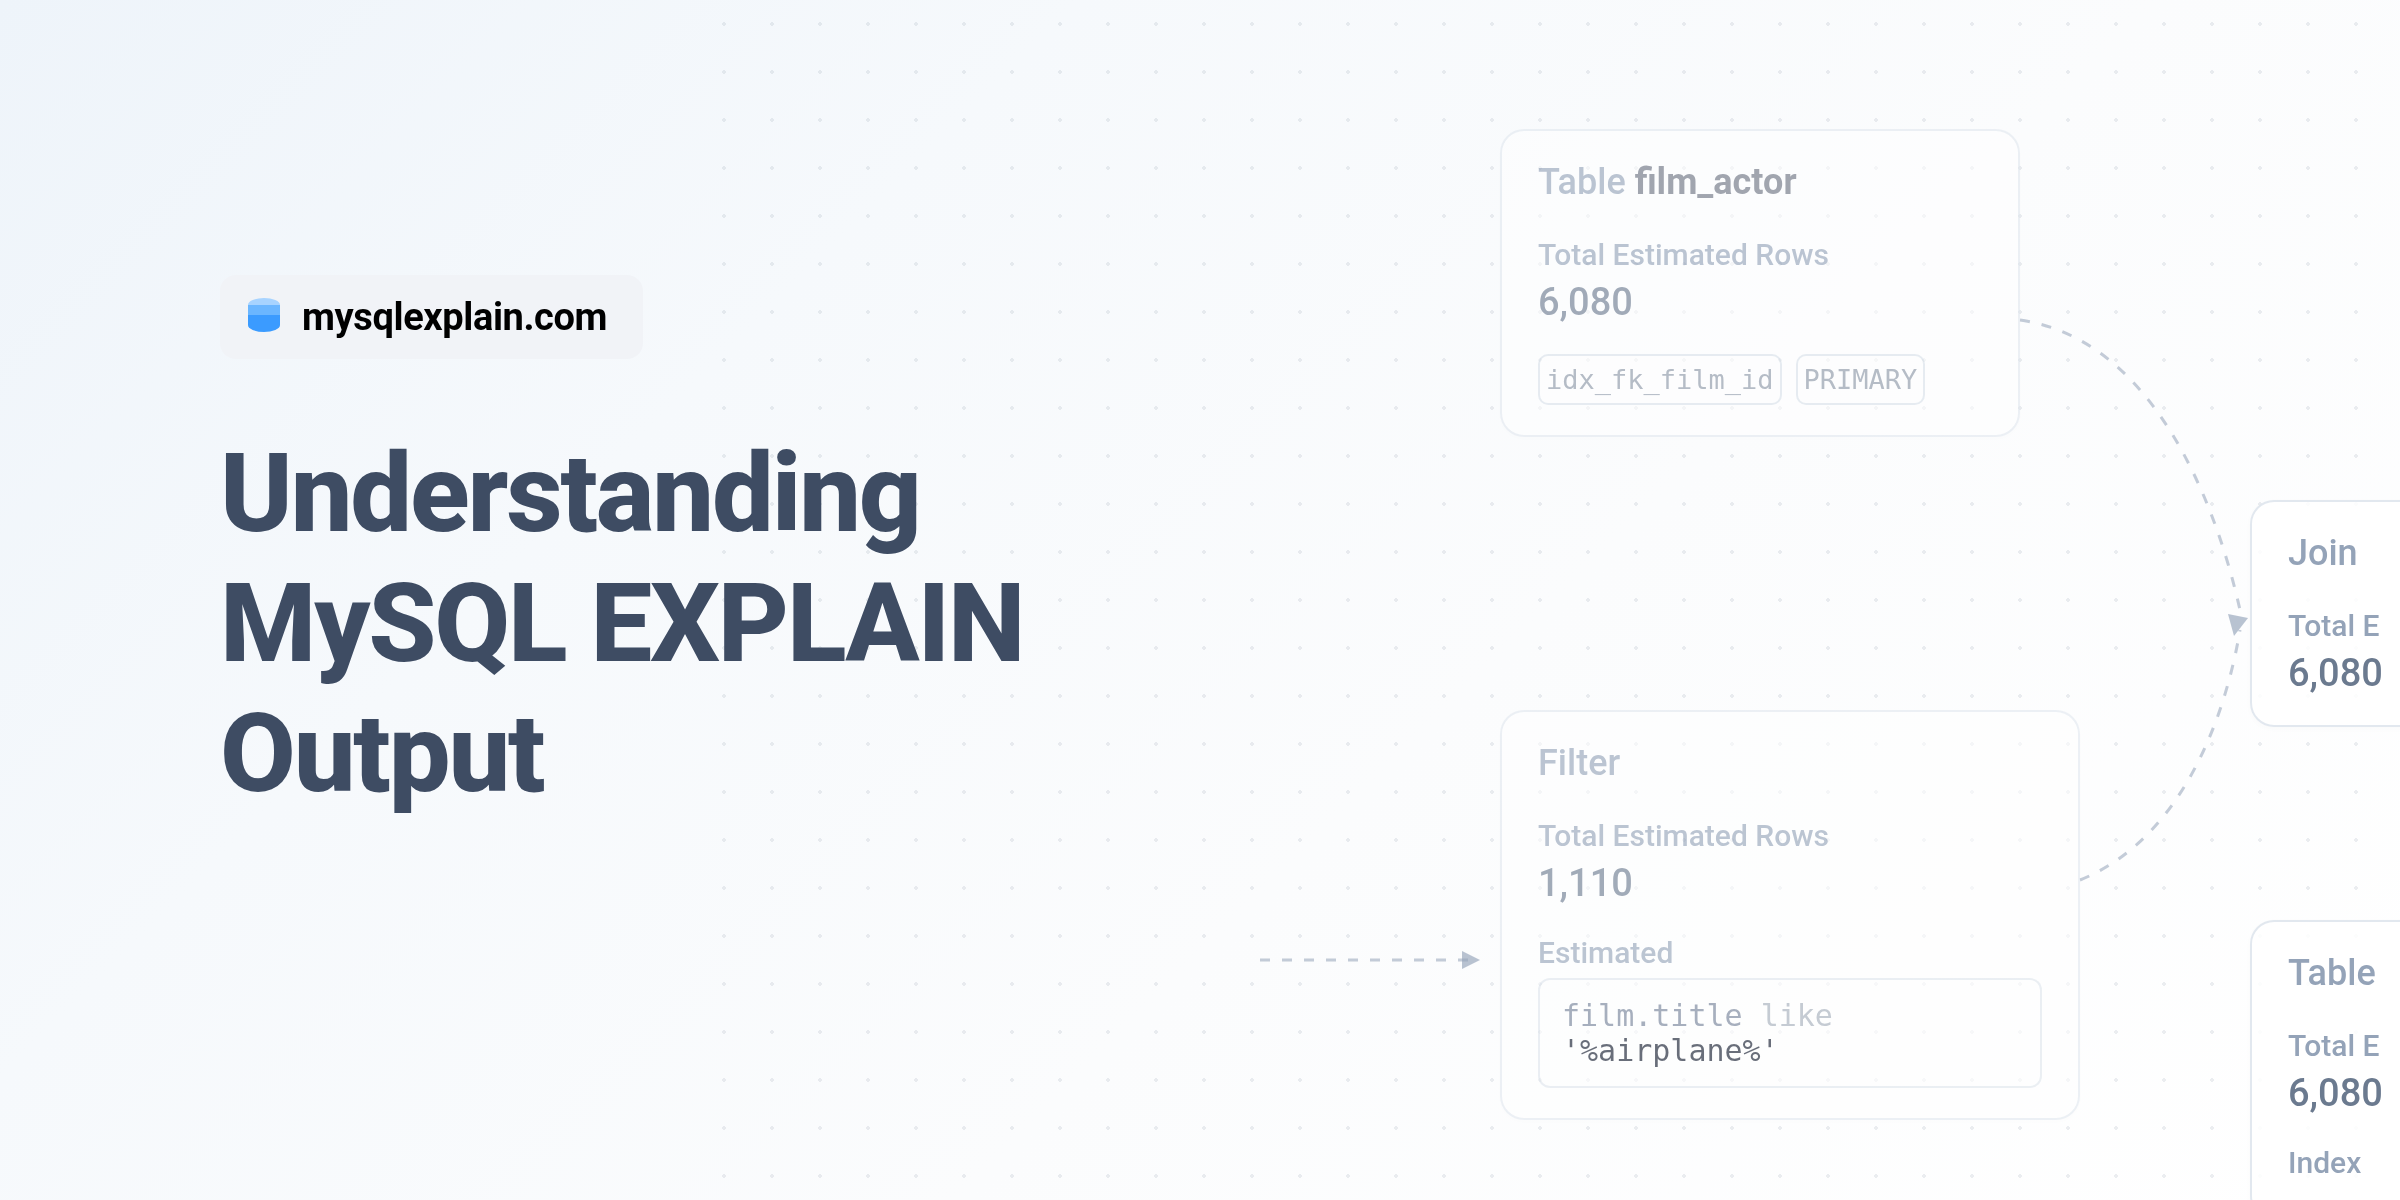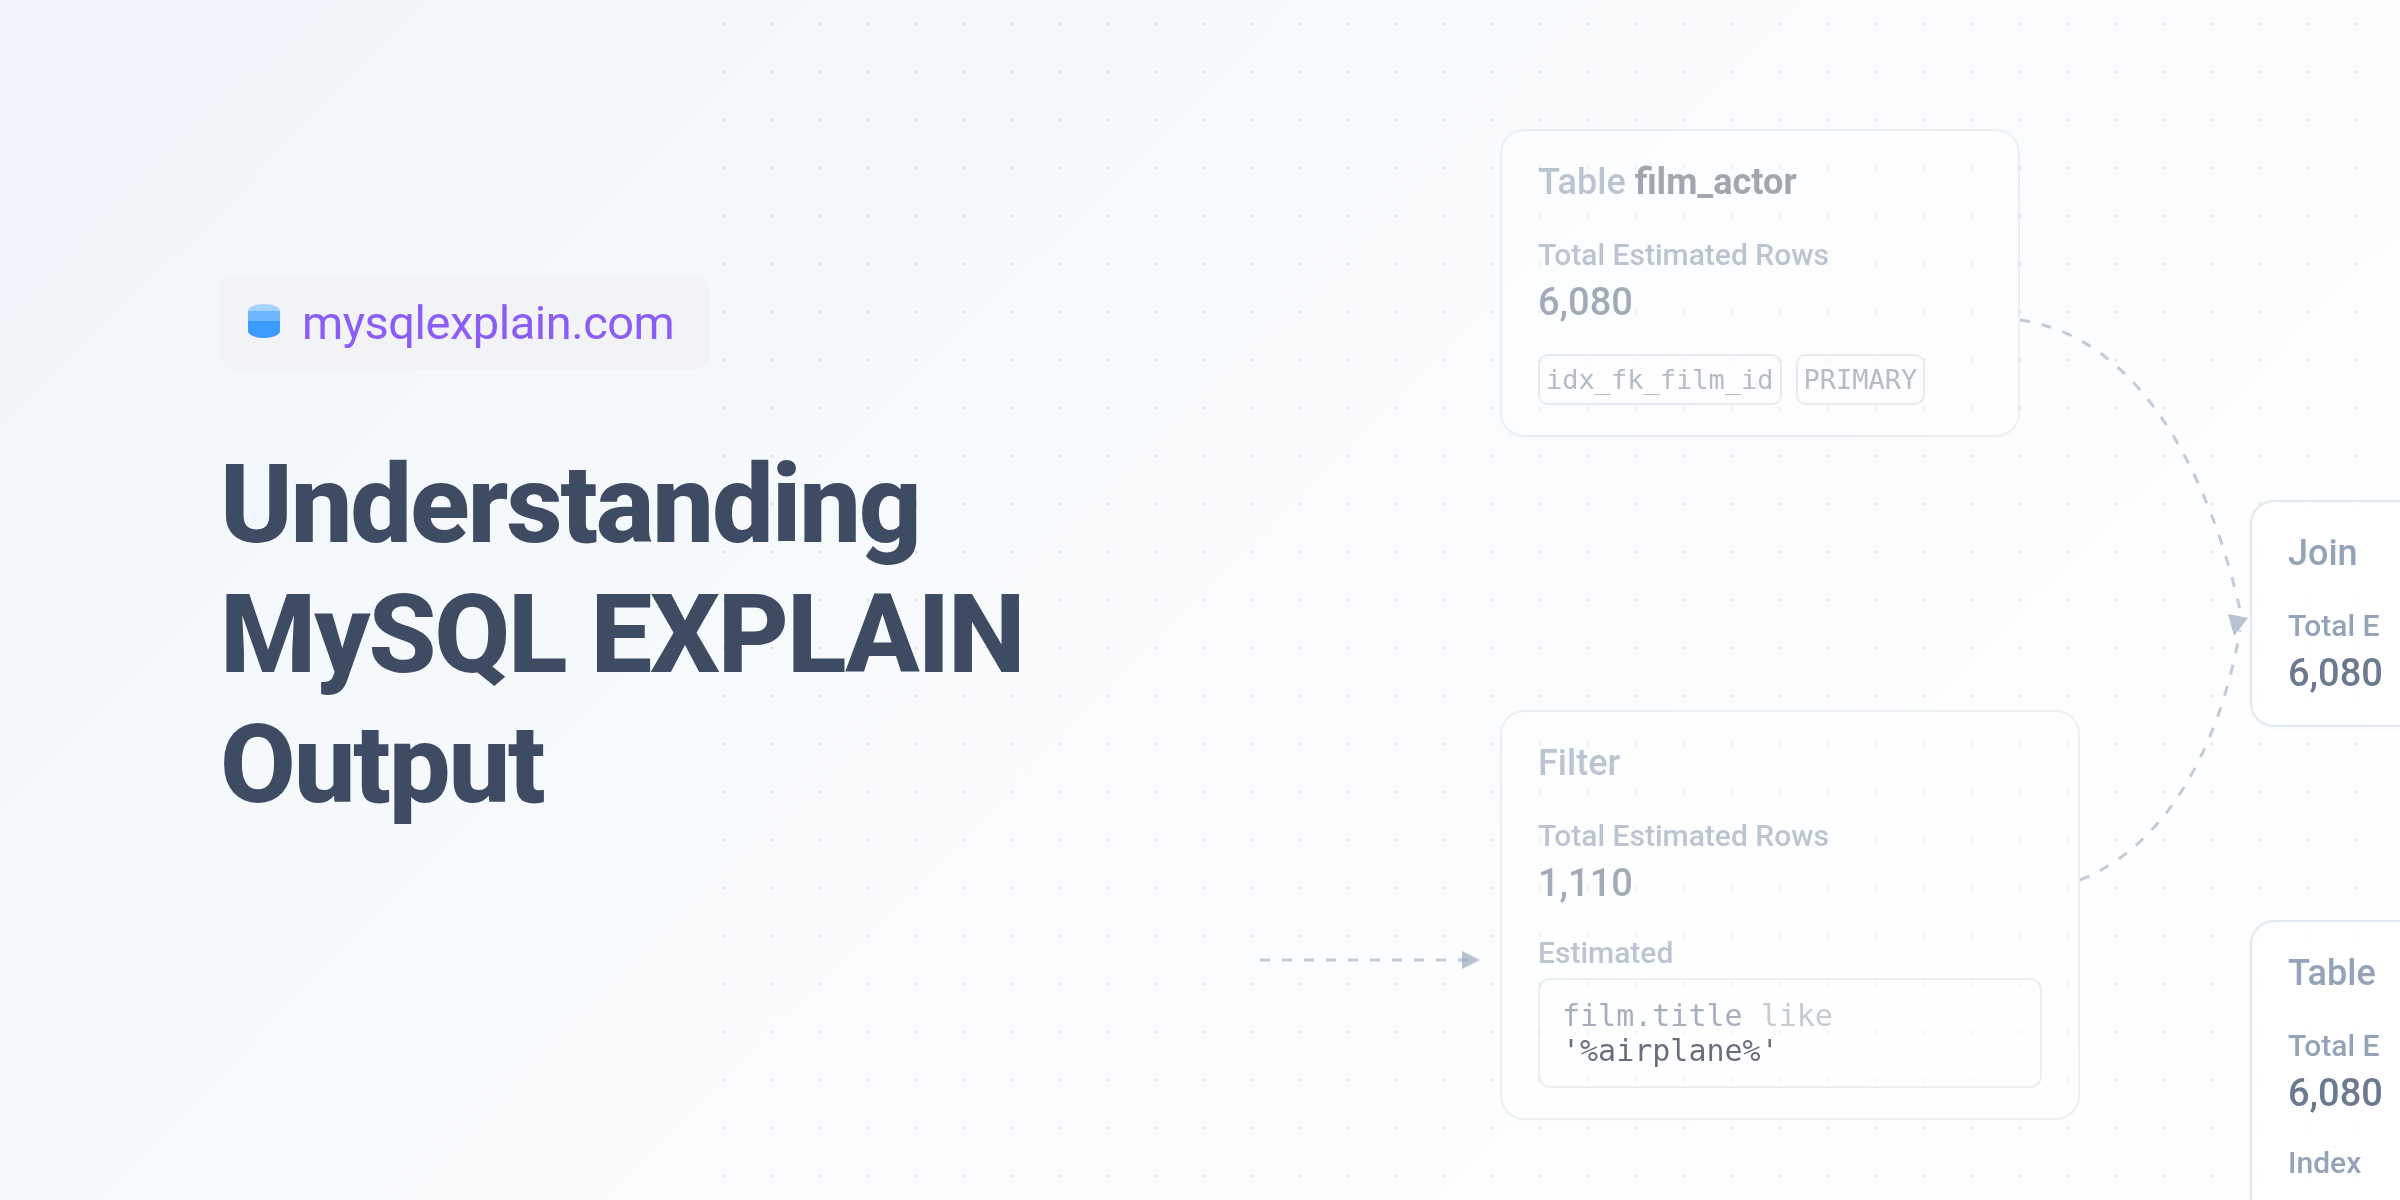--- a/index.html
+++ b/index.html
@@ -34,23 +34,23 @@
     background: #f1f3f7;
     border-radius: 16px;
     padding: 20px 36px 20px 26px;
     margin-bottom: 70px;
   }
   .badge .db-icon {
     width: 36px; height: 40px;
     display: inline-block;
   }
   .badge-text {
-    font-size: 47px;
-    font-weight: 400;
-    color: #8b5cf6;
+    font-size: 38px;
+    font-weight: 700;
+    color: #000000;
     letter-spacing: -0.01em;
   }
   .hero-title {
     font-size: 110px;
     line-height: 1.18;
     font-weight: 800;
     color: #3e4c63;
     letter-spacing: -0.02em;
   }
 

